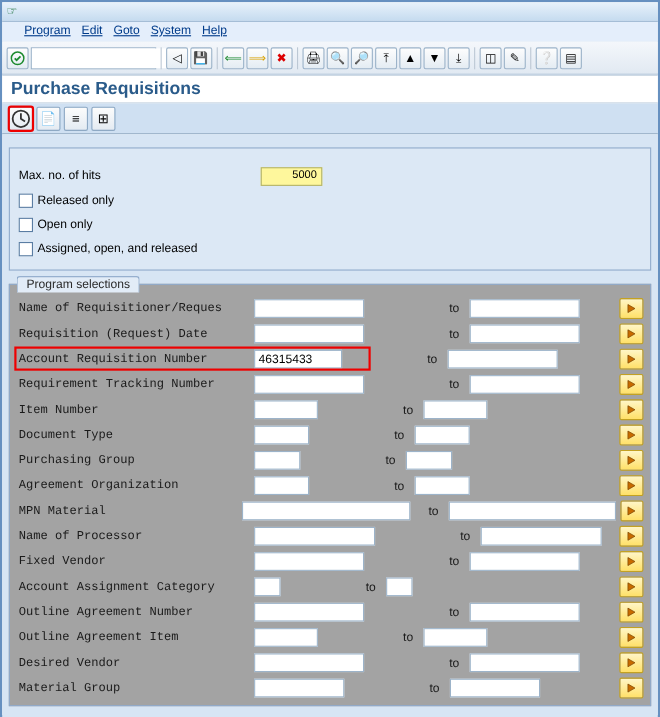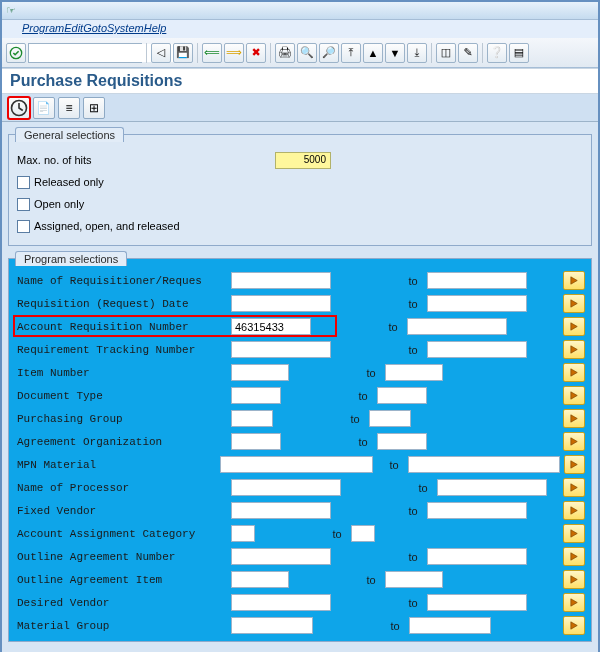--- a/index.html
+++ b/index.html
@@ -28,24 +28,23 @@
   }
   .titlebar-icon {
     color: #1b6f3b;
     font-size: 11px;
     margin-right: 6px;
   }
   .menubar {
     background: #e4eefb;
     height: 18px;
     display: flex;
-    gap: 0;
+    gap: 10px;
     padding: 2px 20px;
     font-size: 11px;
-    font-style: italic;
   }
   .menubar span {
     color: #003b8a;
     text-decoration: underline;
     cursor: default;
   }
   .toolbar1 {
     background: linear-gradient(to bottom,#f4f7fb,#e1e9f2);
     height: 30px;
     display: flex;
@@ -133,21 +132,21 @@
     border-radius:3px 3px 0 0;
     font-size:11px;
     padding:1px 8px;
     color:#2a2a2a;
   }
   .checkbox {
     width:13px;height:13px;border:1px solid #5a7da3;background:#fff;
     margin-right:4px;display:inline-block;
   }
   .check-row { display:flex;align-items:center;height:22px; }
-  .hits-row { display:flex;align-items:center;height:22px;gap:38px; }
+  .hits-row { display:flex;align-items:center;height:22px; }
   .hits-row .lbl { width:220px; }
   .hits-val {
     width:56px;height:17px;border:1px solid #b2b26a;background:#fef79c;
     text-align:right;padding:1px 4px;font-size:10px;
   }
   .sel-row {
     display:flex;align-items:center;height:23px;gap:4px;
   }
   .sel-row .lbl { width:214px;color:#1a1a1a;padding-left:4px;font-family:Liberation Mono, monospace; }
   .sel-row input.fld {
@@ -165,21 +164,21 @@
     margin-left:auto;margin-right:2px;
   }
   .more-btn svg { width:11px;height:11px; }
   .hl-box {
     position:absolute;
     border:2px solid #e00;
     pointer-events:none;
   }
   .group2 {
     border:1px solid #8faacb;
-    background:#0ea5e9;
+    background:#a3a3a3;
     margin:12px 2px 0 2px;
     position:relative;
     padding:10px 4px 4px 4px;
   }
   .spacer-to { width:64px; }
 </style>
 </head>
 <body>
 
 <div class="window">
@@ -240,21 +239,20 @@
         </svg>
     </div>
     <div class="tb2-btn">📄</div>
     <div class="tb2-btn">≡</div>
     <div class="tb2-btn">⊞</div>
   </div>
 
   <div class="content">
 
     <div class="group">
-      <div class="group-title">General selections</div>
       <div class="hits-row">
         <span class="lbl">Max. no. of hits</span>
         <span class="hits-val">5000</span>
       </div>
       <div class="check-row">
         <span class="checkbox"></span>
         <span>Released only</span>
       </div>
       <div class="check-row">
         <span class="checkbox"></span>

